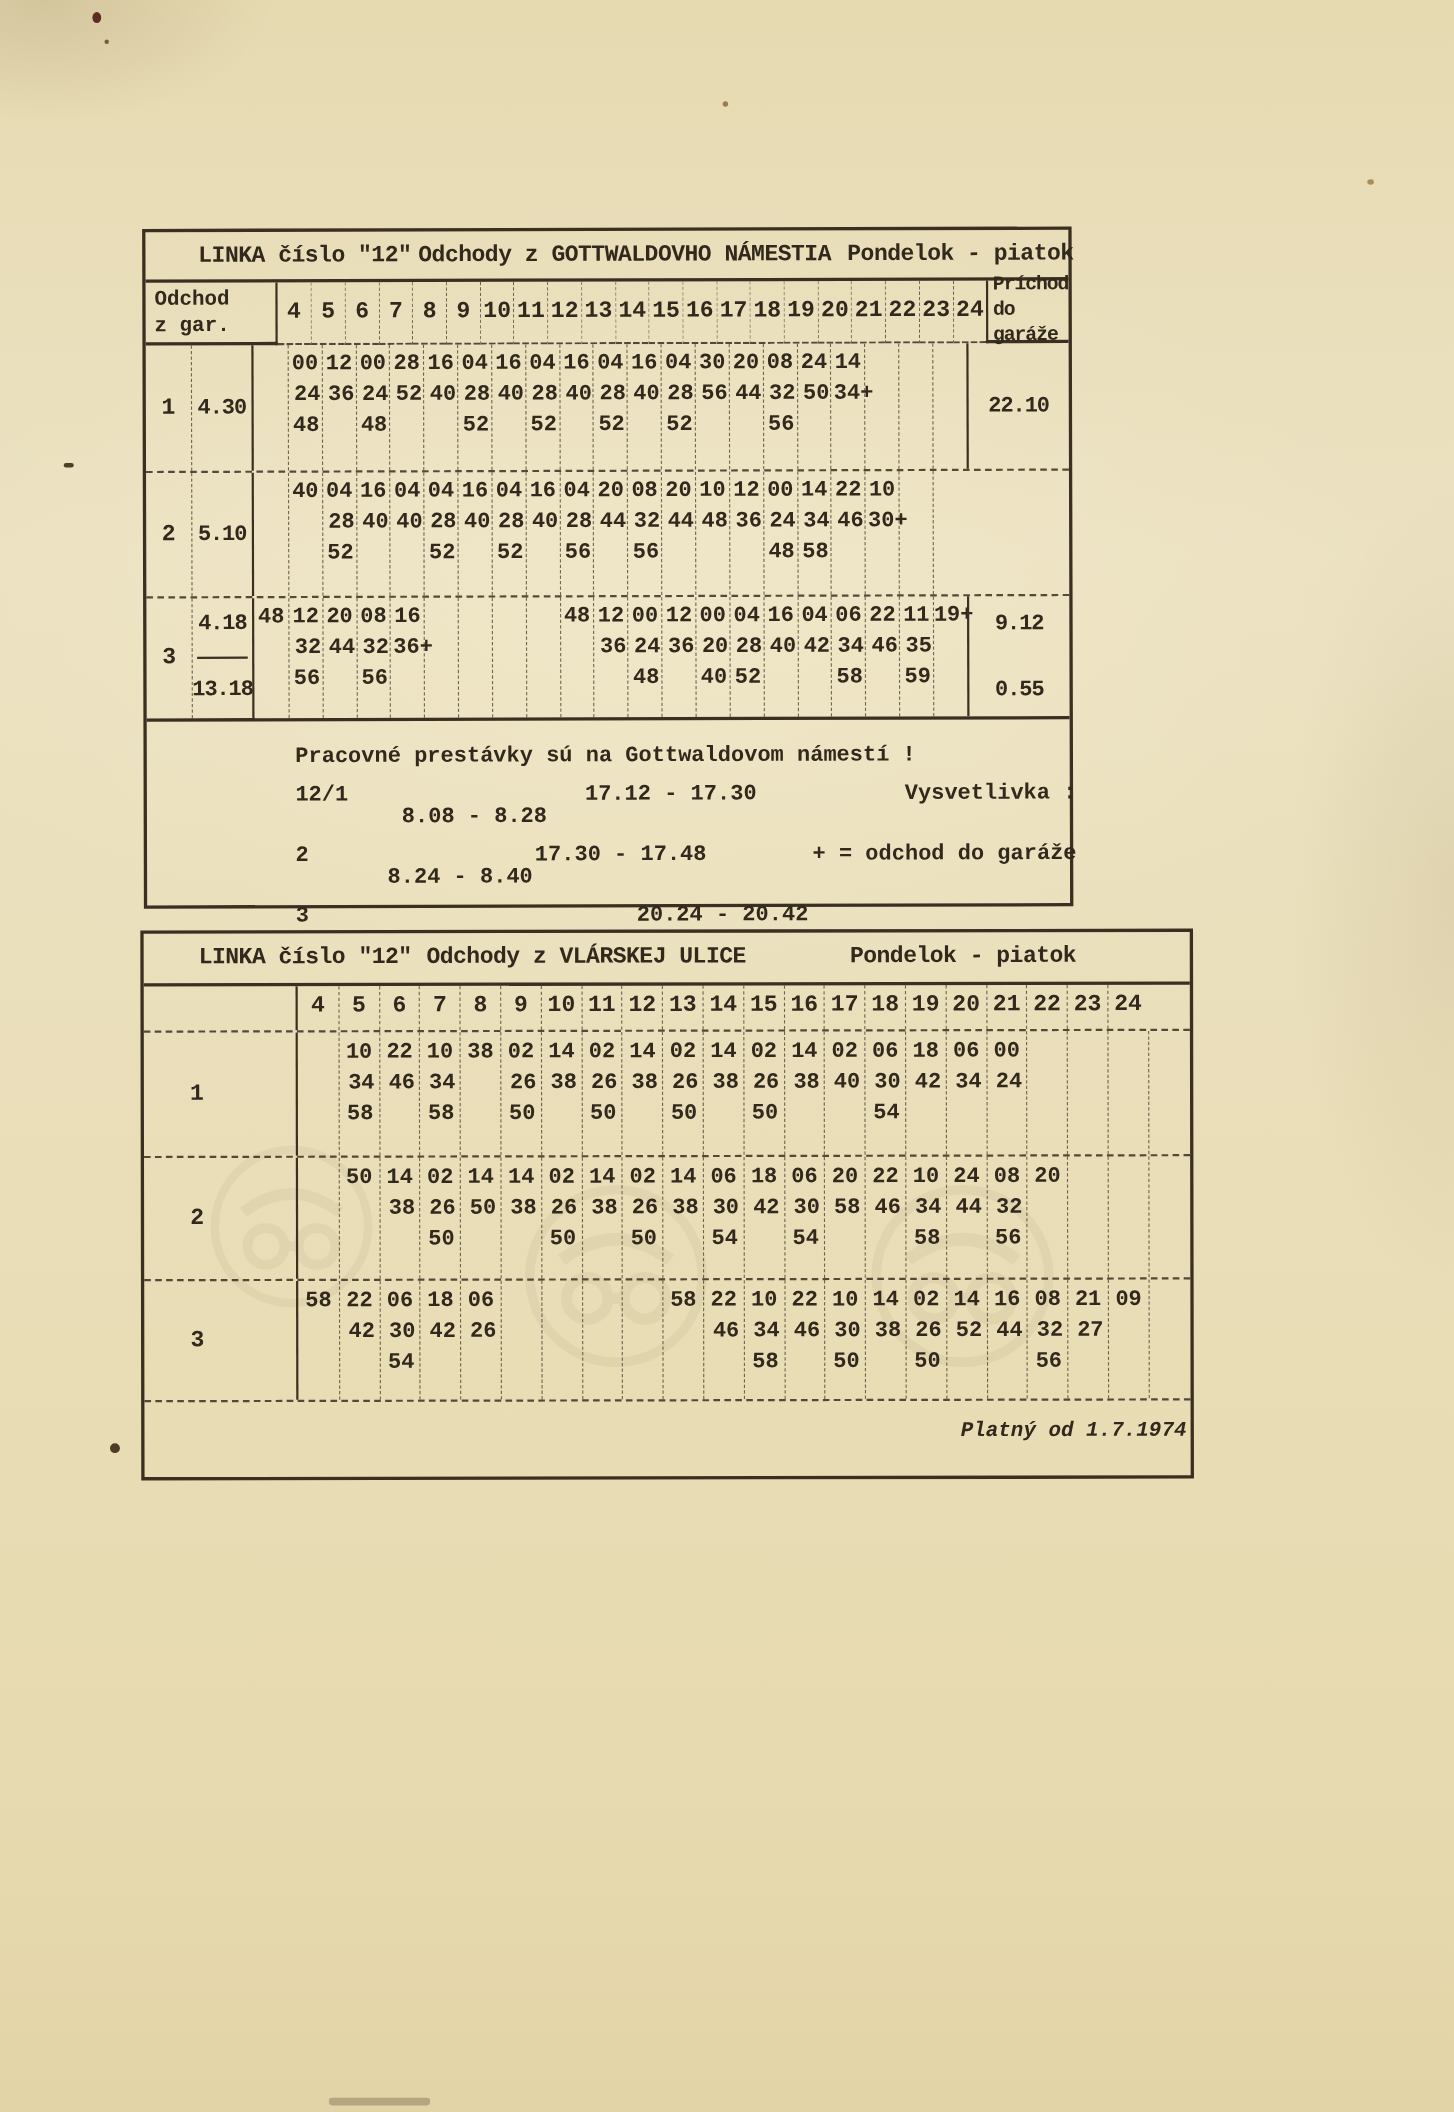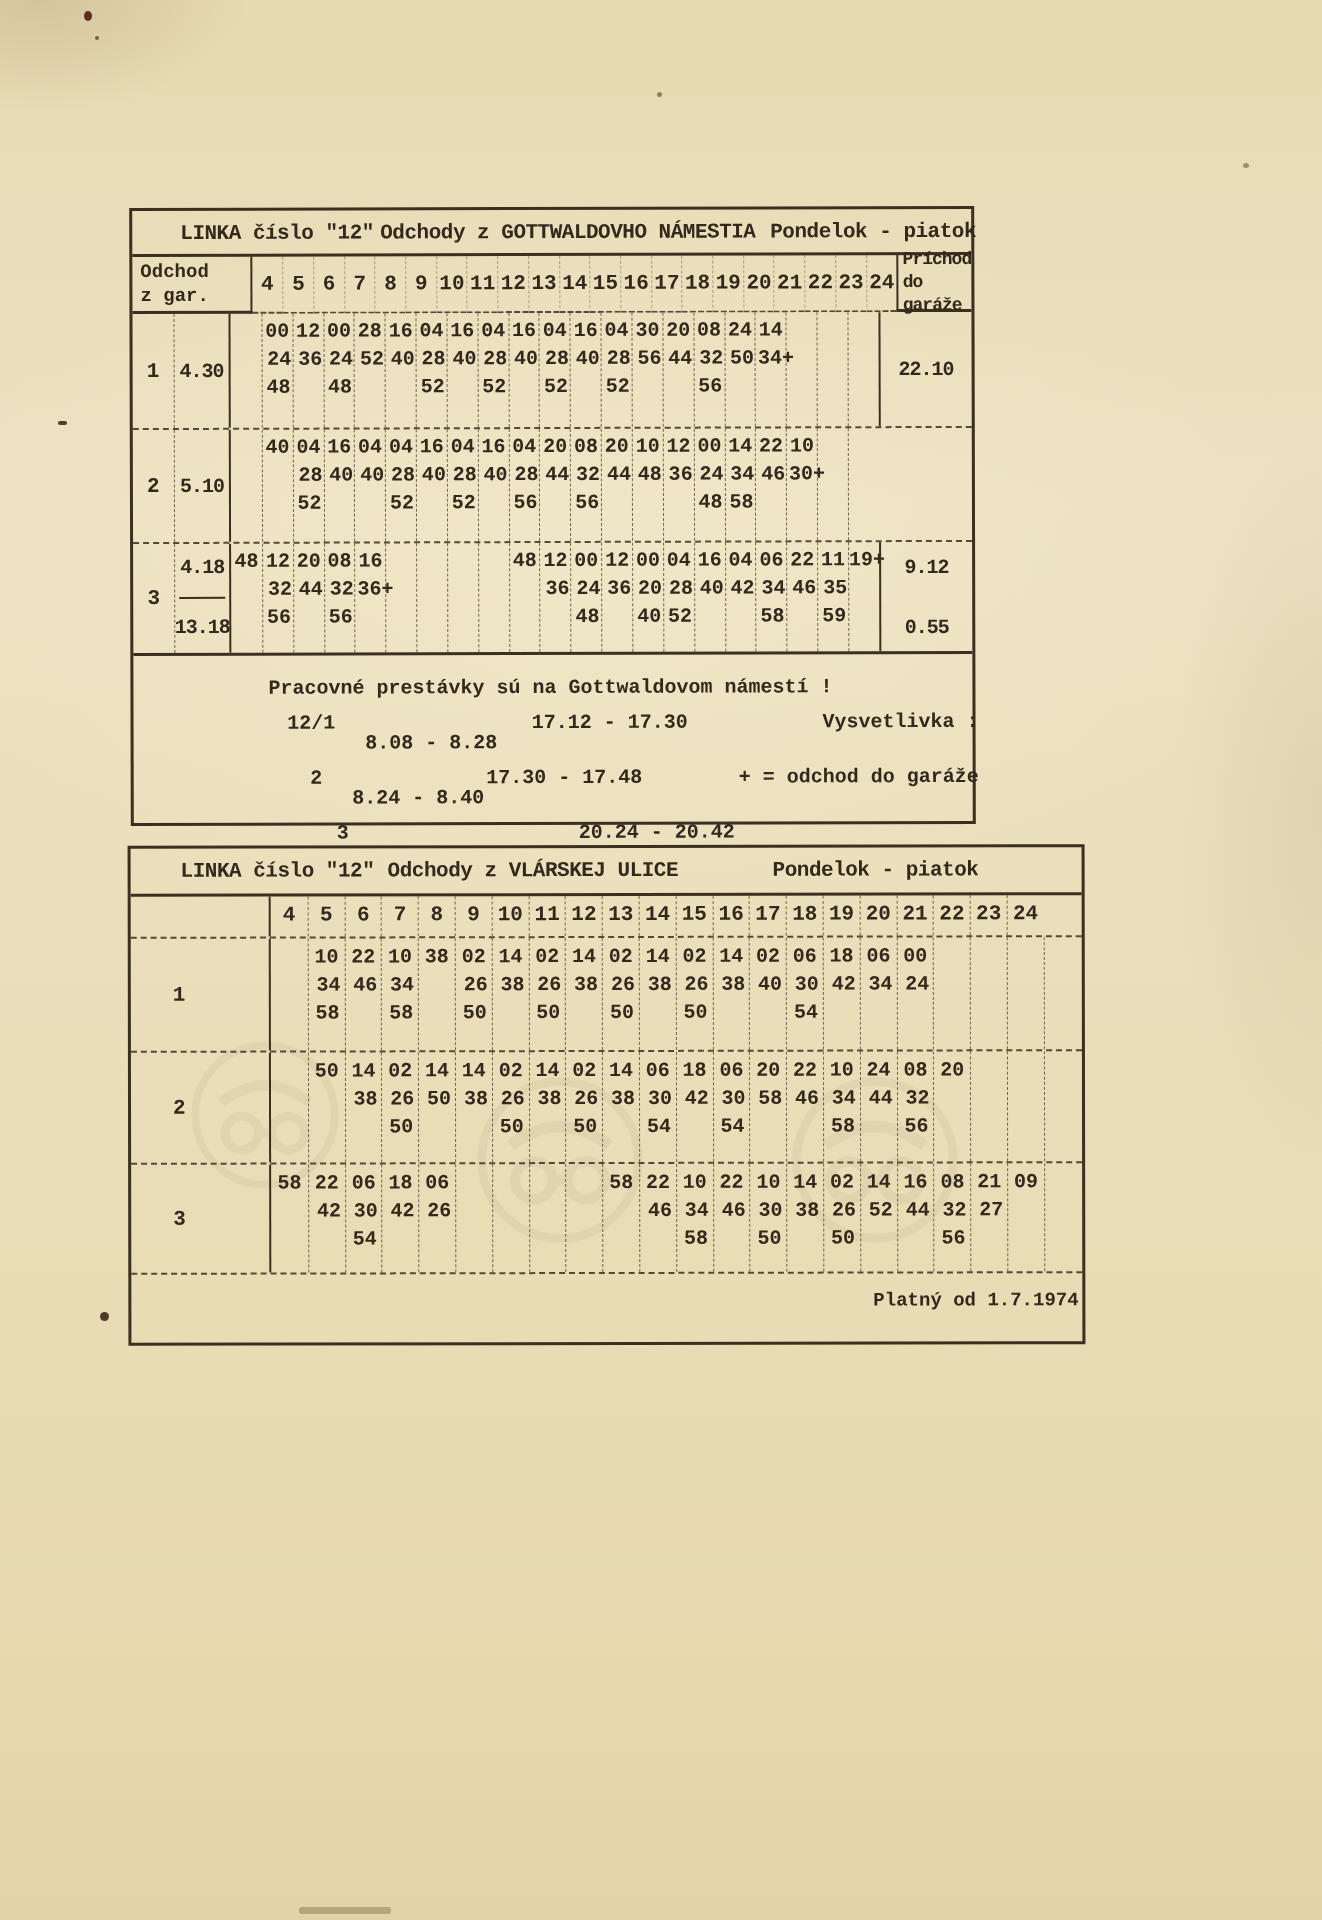--- a/index.html
+++ b/index.html
@@ -74,21 +74,21 @@
   .t1 .ra.two{ justify-content:space-between; padding:14px 0 12px;gap:18px; }
 
   .min{ height:28px; }
   .min:nth-child(2){ transform:translateX(2px); }
   .min:nth-child(3){ transform:translateX(1px); }
 
   
   .t1-notes{ position:absolute; left:0; top:448px; width:845px; height:163px; font-size:20px; }
   .note-head{ margin:18px 0 0 135px; white-space:nowrap; }
   .note-line{ display:flex; margin:12px 0 0 135px; white-space:nowrap; }
-  .nl-label{ width:80px; text-align:right; }
+  .nl-label{ width:80px; }
   .nl-b1{ width:230px; padding-left:30px;margin-top:20px; }
   .nl-b2{ width:235px; }
   .nl-legend{ padding-left:95px; }
 
   
   .t2 .g-head{ height:42px; border-bottom:2px dashed rgba(58,47,32,.85); }
   .t2 .g-data{ height:112px; }
   .t2 .g-data + .g-data{ border-top:2px dashed rgba(58,47,32,.85); }
   .t2 .g-data:last-child{ border-bottom:2px dashed rgba(58,47,32,.85); }
 
@@ -97,21 +97,21 @@
            border-left:1.5px dashed rgba(58,47,32,.7); }
   .t2 .hh.first{ border-left:none; }
   .t2 .rn2{ width:140px; border-right:2.5px solid #3a2f20;
             display:flex; align-items:center; padding-left:42px; font-size:21px; }
   .t2 .hc{ width:calc(773px / 21); border-left:1.5px dashed rgba(58,47,32,.7);
            text-align:center; font-size:20px; line-height:28px; padding-top:5px; }
   .t2 .hc.first{ border-left:none; }
   .t2 .filler{ flex:1; border-left:1.5px dashed rgba(58,47,32,.7); }
   .t2 .g-head .filler{ border-left:none; }
 
-  .valid-from{ position:absolute; left:742px; bottom:30px; font-size:19px; white-space:nowrap; }
+  .valid-from{ position:absolute; left:742px; bottom:30px; font-size:19px; white-space:nowrap;font-style:italic; }
 
   
   .logo{ position:absolute; left:818px; top:1438px; display:flex; align-items:center; gap:9px; }
   .logo-text{ font-family:"Liberation Sans","DejaVu Sans",sans-serif; font-weight:700;
               font-size:45px; color:#454349; letter-spacing:-1.5px; }
 </style>
 </head>
 <body>
 
 <div class="page">

